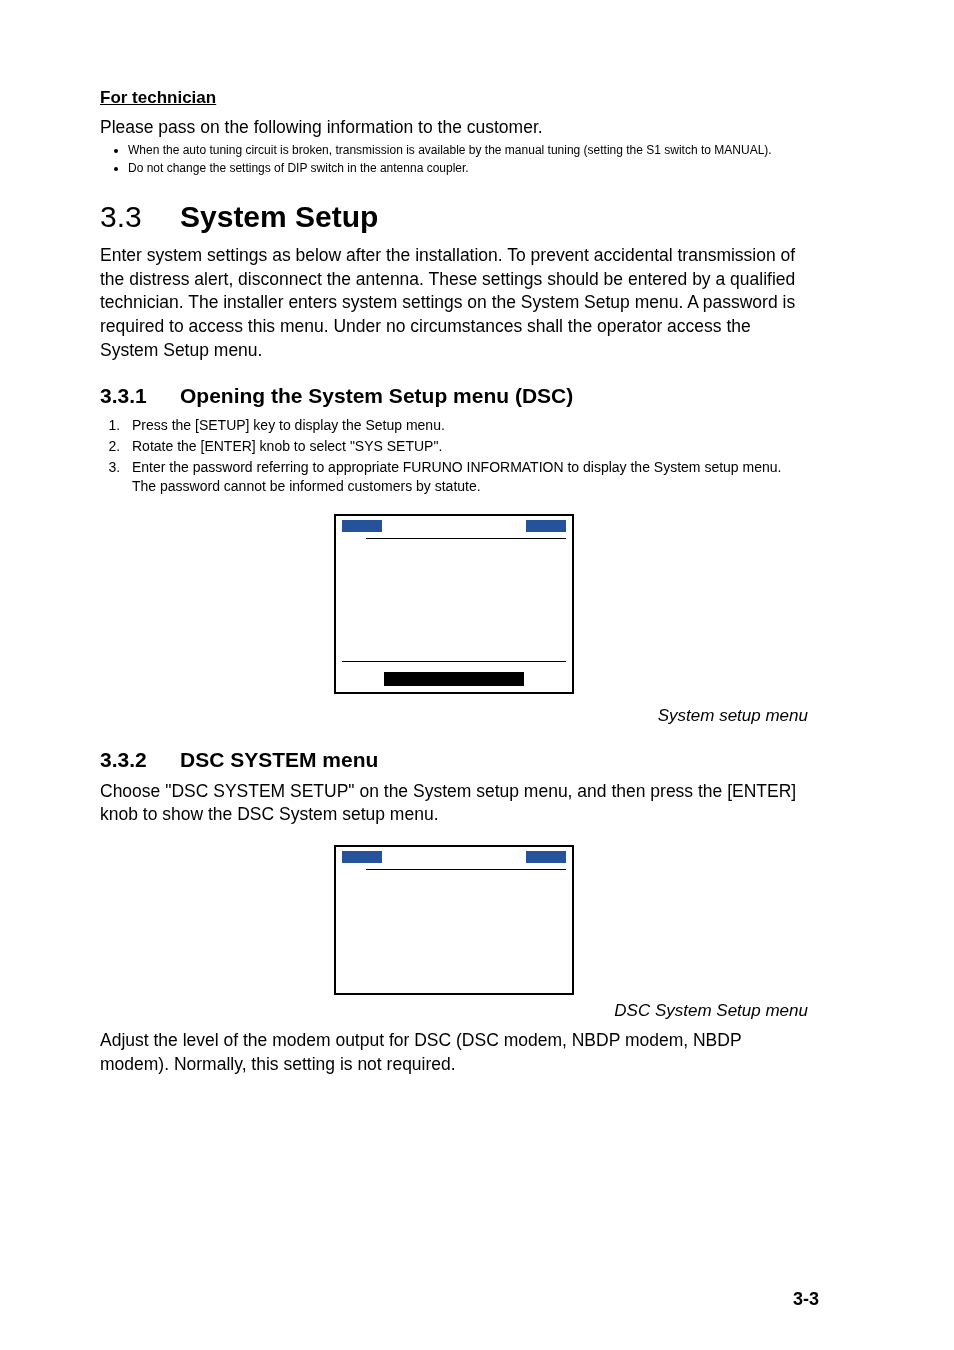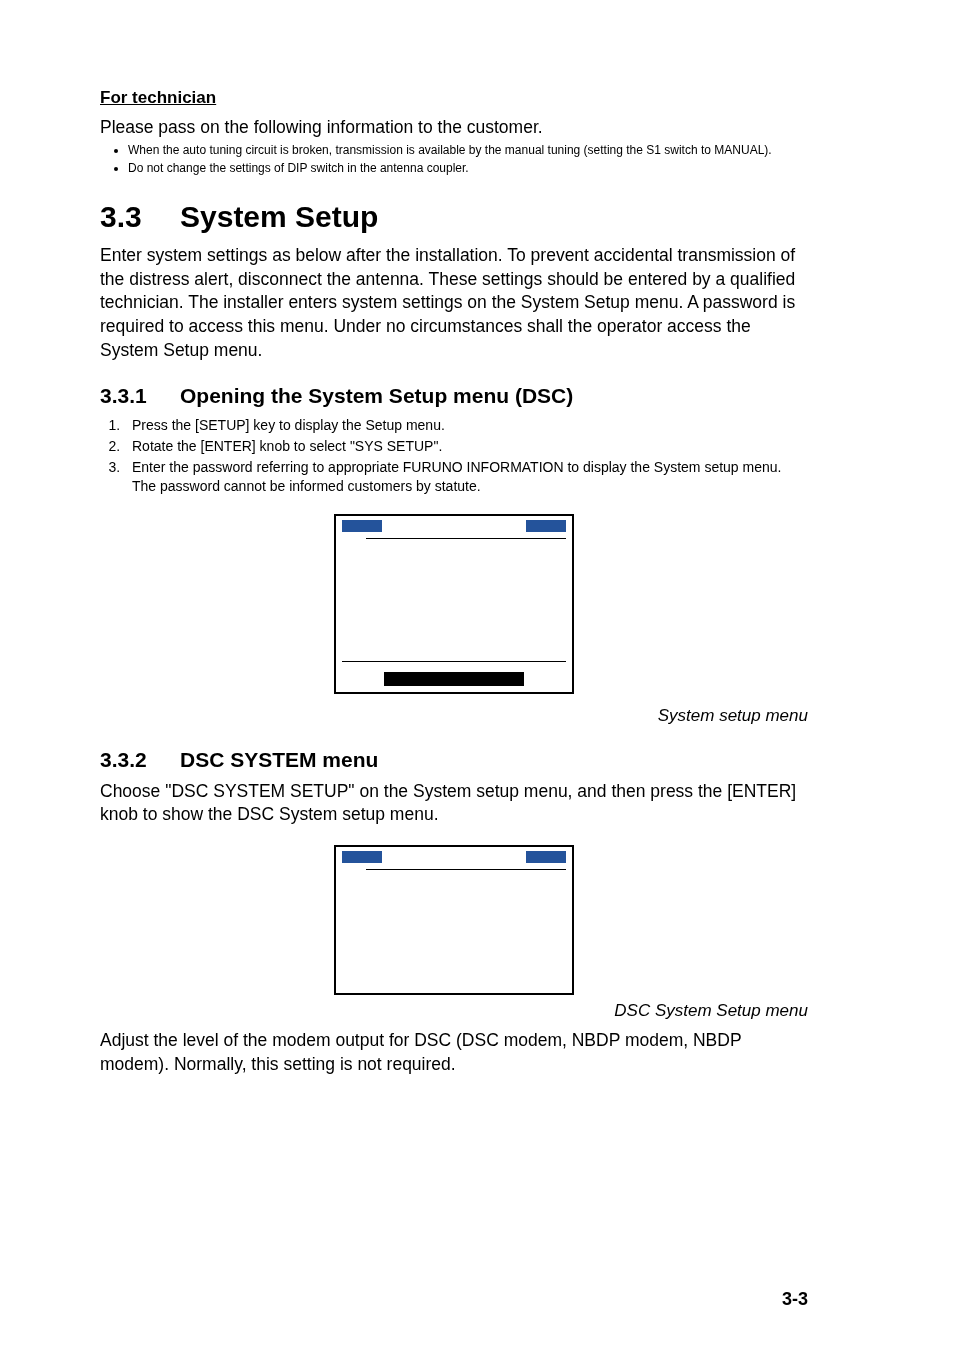--- a/index.html
+++ b/index.html
@@ -38,21 +38,21 @@
     margin-bottom: 2px;
   }
   .h1row {
     display: flex;
     align-items: baseline;
     margin-top: 24px;
     margin-bottom: 10px;
   }
   .h1num {
     font-size: 30px;
-    font-weight: bold;
+    font-weight: normal;
     width: 80px;
   }
   .h1title {
     font-size: 30px;
     font-weight: bold;
   }
   .h2row {
     display: flex;
     align-items: flex-start;
     margin-top: 22px;
@@ -123,21 +123,21 @@
   .caption {
     text-align: right;
     font-style: italic;
     font-size: 17px;
     margin-top: 12px;
     margin-bottom: 8px;
   }
   .page-num {
     position: absolute;
     bottom: 40px;
-    right: 100px;
+    right: 89px;
     font-weight: bold;
     font-size: 18px;
   }
 </style>
 </head>
 <body>
 
 <div class="page">
 
   <div class="sub-heading-u">For technician</div>

